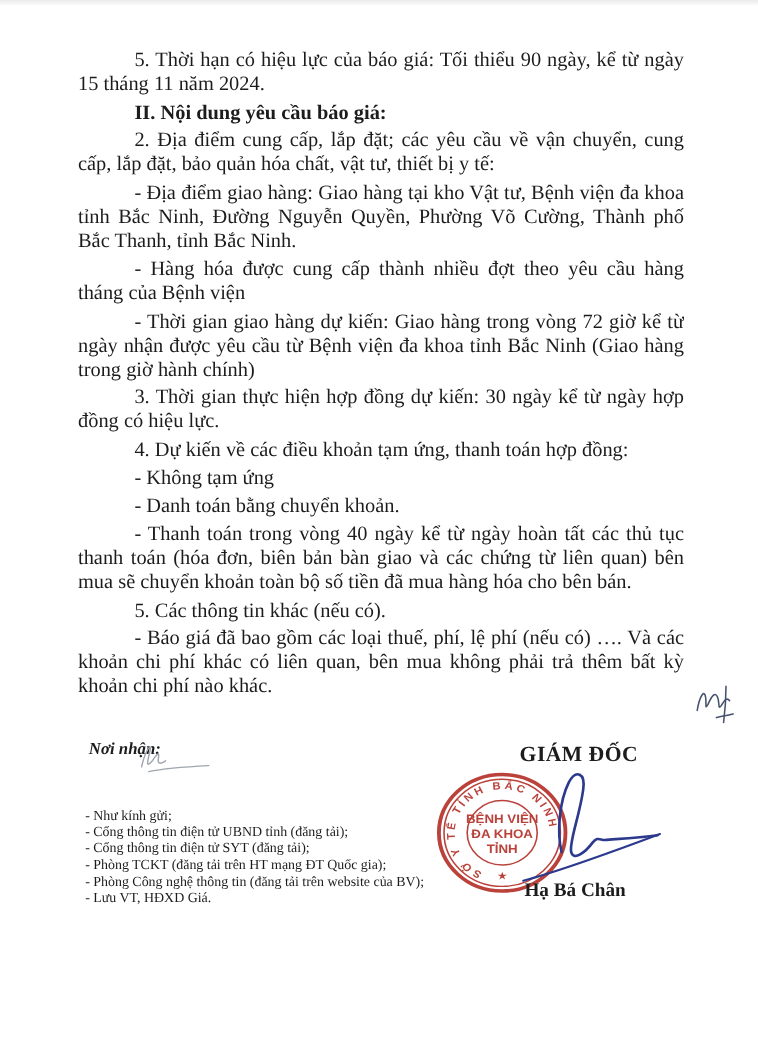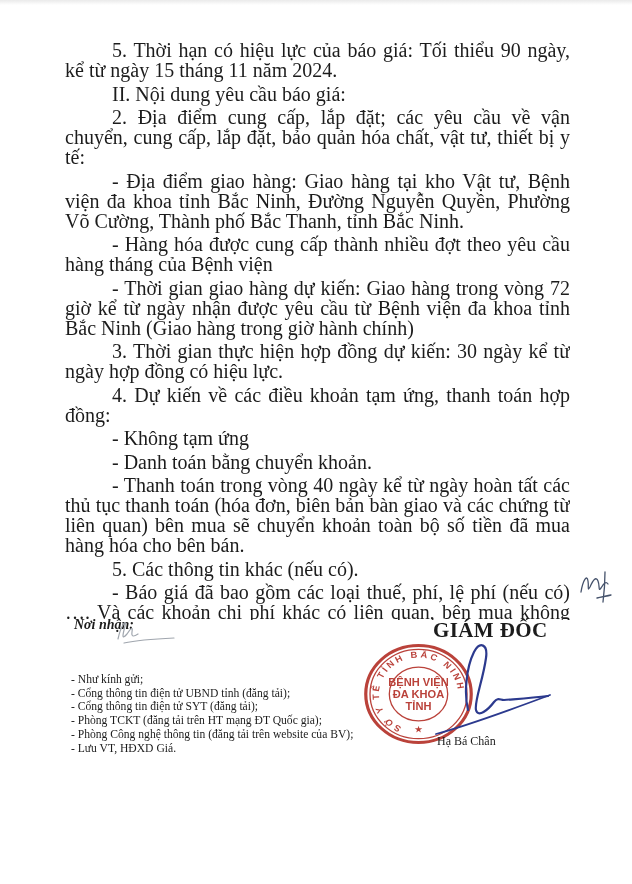--- a/index.html
+++ b/index.html
@@ -13,44 +13,44 @@
     overflow: hidden;
   }
   .scan-edge {
     position: absolute; top: 0; left: 0; right: 0; height: 5px;
     background: linear-gradient(#eaeaea, #ffffff);
   }
   .doc-body {
     position: absolute;
     left: 65px; top: 40px; width: 505px;
     max-height: 580px; overflow: hidden;
-    font-size: 20px; line-height: 20px;
+    font-size: 17px; line-height: 20px;
   }
   .para {
     text-align: justify;
     text-indent: 47px;
     margin: 0 0 3.5px 0;
   }
-  .para.bold { font-weight: normal; }
+  .para.bold { font-weight: bold; }
   .recipients-title {
     position: absolute; left: 74px; top: 617px;
     font-weight: bold; font-style: italic; font-size: 14px;
   }
   .recipients-list {
     position: absolute; left: 71px; top: 673px;
     font-size: 11.6px; line-height: 13.7px;
   }
   .recipient-line { white-space: nowrap; }
   .signer-title {
     position: absolute; left: 433px; top: 618px;
-    font-size: 21px; font-weight: bold; letter-spacing: 0.4px;
+    font-size: 18px; font-weight: bold; letter-spacing: 0.4px;
   }
   .signer-name {
     position: absolute; left: 437px; top: 734px;
-    font-size: 12px; font-weight: normal;
+    font-size: 16px; font-weight: bold;
   }
   .stamp-svg { position: absolute; left: 362px; top: 642px; opacity: 0.93; }
   .signature-svg { position: absolute; left: 430px; top: 640px; }
   .initial-svg { position: absolute; left: 578px; top: 568px; }
   .mark-svg { position: absolute; left: 110px; top: 613px; }
   .stamp-stroke { fill: none; stroke: var(--stamp-red, #b5342c); }
   .stamp-text {
     fill: var(--stamp-red, #b5342c);
     font-family: "Liberation Sans", sans-serif;
     font-weight: bold;

